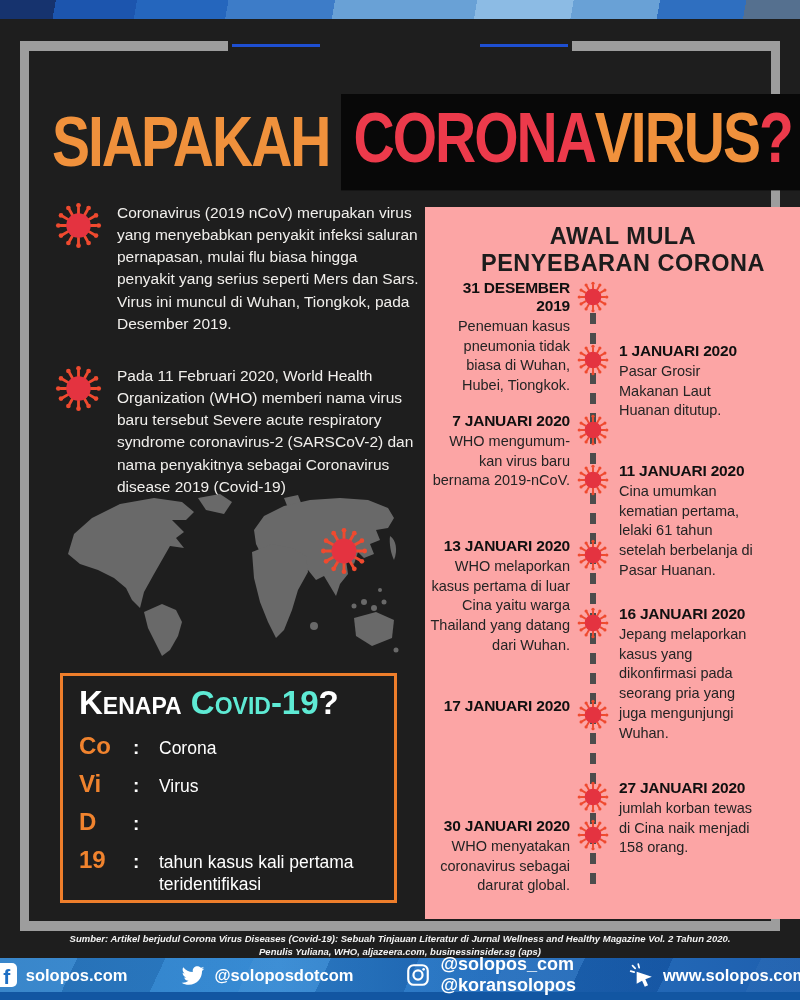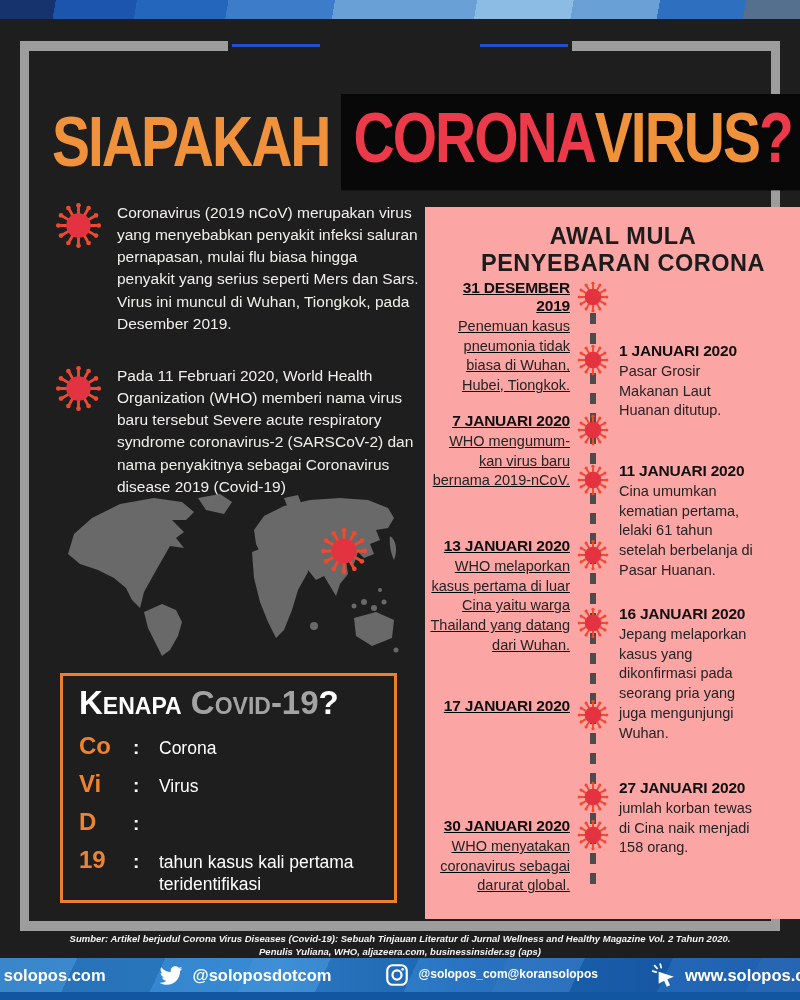--- a/index.html
+++ b/index.html
@@ -36,53 +36,53 @@
   .intro-ico{width:47px;height:47px;flex:none;}
   .intro-text{width:302px;font-size:15.5px;line-height:1.43;color:#f1efec;}
   .v{width:100%;height:100%;display:block;}
   
   .map{position:absolute;left:58px;top:490px;width:342px;height:172px;}
   .map-virus{position:absolute;left:320px;top:527px;width:48px;height:48px;}
   
   .kenapa{position:absolute;left:60px;top:673px;width:337px;height:230px;
     border:3px solid #ee7e2b;box-sizing:border-box;padding:8px 16px 0 16px;}
   .kn-title{font-variant:small-caps;font-weight:bold;font-size:33px;color:#fff;line-height:1.15;}
-  .kn-hl{color:#a3a3a3;}
+  .kn-hl{color:#5eead4;}
   .kv{display:grid;grid-template-columns:54px 26px 1fr;align-items:baseline;margin-top:10px;}
   .kv-key{color:#f0832e;font-weight:bold;font-size:24px;}
   .kv-colon{color:#fff;font-weight:bold;font-size:19px;}
   .kv-val{color:#fff;font-size:17.5px;line-height:1.25;}
   
   .panel{position:absolute;left:425px;top:207px;width:396px;height:712px;background:#fca5a5;}
   .panel-title{padding-top:14px;text-align:center;font-weight:bold;font-size:23.5px;
     line-height:1.12;color:#1c1c1c;letter-spacing:.5px;transform:scaleY(1.05);transform-origin:top;}
   .tl-line{position:absolute;left:165px;top:86px;width:6px;height:596px;
     background:repeating-linear-gradient(#4c4c4c 0 11px,transparent 11px 20px);}
   .tl-event{position:absolute;width:140px;}
-  .tl-left{left:5px;text-align:right;text-decoration:underline;}
+  .tl-left{left:5px;text-align:right;}
   .tl-right{left:194px;text-align:left;}
   .tl-date{font-weight:bold;font-size:15.5px;color:#101010;letter-spacing:-.2px;display:block;}
   .tl-text{font-size:14.5px;line-height:1.36;color:#242424;display:block;margin-top:2px;}
   .ev0{top:72px;} .ev1{top:135px;} .ev2{top:205px;} .ev3{top:255px;} .ev4{top:330px;}
   .ev5{top:398px;} .ev6{top:490px;} .ev7{top:572px;} .ev8{top:610px;}
   .tl-bullet{position:absolute;left:152px;width:32px;height:32px;}
   .b0{top:74px;} .b1{top:137px;} .b2{top:207px;} .b3{top:257px;} .b4{top:332px;}
   .b5{top:400px;} .b6{top:492px;} .b7{top:574px;} .b8{top:612px;}
   
   .source{position:absolute;left:0;top:932px;width:800px;text-align:center;font-style:italic;
     font-weight:bold;font-size:9.5px;line-height:1.4;color:#f2f2f2;}
   .social{position:absolute;left:0;top:958px;width:800px;height:34px;
     background:linear-gradient(90deg,#2a7dc6 0%,#2f86d2 35%,#1f6cbd 60%,#1559ab 100%);
     display:flex;align-items:center;justify-content:center;gap:26px;}
   .social::before{content:"";position:absolute;inset:0;
     background:repeating-linear-gradient(115deg,rgba(255,255,255,.07) 0 70px,
       rgba(0,0,40,.10) 70px 150px,rgba(255,255,255,.04) 150px 230px);}
   .social-item{display:flex;align-items:center;gap:9px;position:relative;z-index:1;color:#fff;}
   .social-label{font-weight:bold;font-size:16.5px;}
-  .ig-labels{display:flex;flex-direction:row;line-height:1.15;font-size:12px;font-weight:bold;}
+  .ig-labels{display:flex;flex-direction:column;line-height:1.15;font-size:18px;font-weight:bold;}
   .divider{width:2px;height:26px;background:#fff;position:relative;z-index:1;}
   .bottom-strip{position:absolute;left:0;top:992px;width:800px;height:8px;background:#1256a2;}
   .fb-ico{width:24px;height:24px;background:#fff;border-radius:5px;display:flex;
     align-items:flex-end;justify-content:center;overflow:hidden;}
   .fb-ico span{color:#1e6fc4;font-weight:bold;font-size:21px;line-height:.9;margin-right:-4px;}
   .sm-svg{width:26px;height:26px;display:block;}
 </style>
 </head>
 <body>
 

